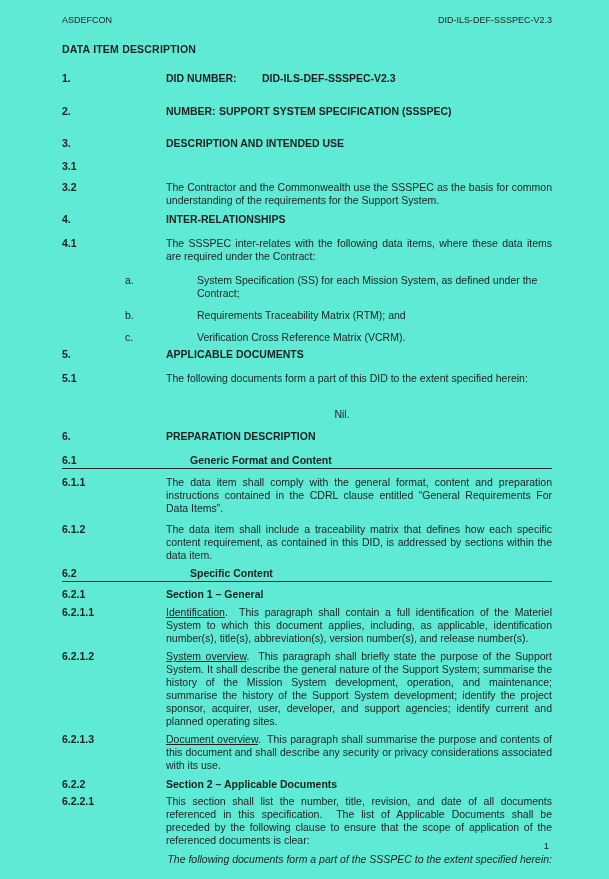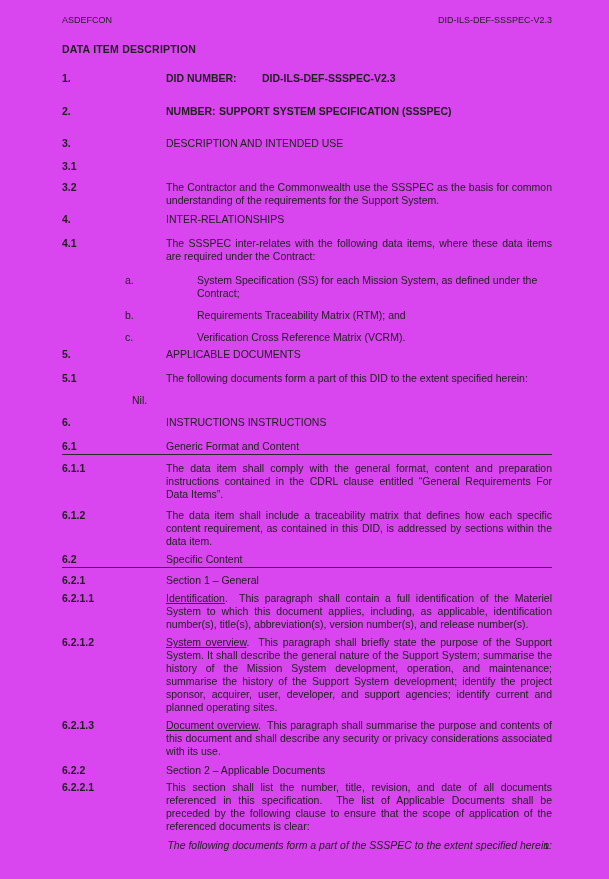--- a/index.html
+++ b/index.html
@@ -1,41 +1,41 @@
 <!DOCTYPE html>
 <html><head>
 <meta charset="utf-8">
 <style>
   html,body{margin:0;padding:0;background:#e9e9e9;}
   .page{
     position:relative;
     width:609px;height:879px;
-    background:#d946ef;
+    background:#5eead4;
     font-family:"Liberation Sans","DejaVu Sans",sans-serif;
     font-size:10.5px;
     line-height:13px;
     color:#1f1f1f;
     margin:0 auto;
     overflow:hidden;
   }
   .content{position:absolute;left:62px;top:0;width:490px;}
   .hdr{display:flex;justify-content:space-between;font-size:9px;margin-top:14px;}
   .doc-title{font-weight:bold;margin-top:16px;letter-spacing:.2px;}
   .row{display:flex;align-items:flex-start;}
   .num{width:60px;flex:none;font-weight:bold;}
   .body{flex:1;text-align:justify;padding-left:44px;}
   .bold{font-weight:bold;}
-  .hd .body{font-weight:normal;text-align:left;}
-  .ruled{border-bottom:1px solid #2a2a2a;padding-bottom:1px;}
+  .hd .body{font-weight:bold;text-align:left;}
+  .ruled{border-bottom:1px solid #2a2a2a;padding-bottom:1px;gap:24px;}
   .lbl1{display:inline-block;width:96px;}
   .lbl2{display:inline-block;width:53px;}
   .list .num{font-weight:normal;}
   .letter{width:28px;flex:none;padding-left:3px;}
   .list .body{text-align:left;}
-  .nil .body{padding-left:10px;text-align:left;}
+  .nil .body{padding-left:10px;text-align:center;margin-top:14px;}
   .quote .body{padding-left:33px;font-style:italic;text-align:right;}
   .u{text-decoration:underline;}
   .pagenum{position:absolute;top:839px;right:60px;font-size:9.5px;}
   .mt4{margin-top:4px}.mt5{margin-top:5px}.mt6{margin-top:6px}.mt7{margin-top:7px}
   .mt8{margin-top:8px}.mt9{margin-top:9px}.mt10{margin-top:10px}.mt11{margin-top:11px}
   .mt16{margin-top:16px}.mt19{margin-top:19px}.mt20{margin-top:20px}
 </style>
 </head>
 <body>
 
@@ -111,21 +111,21 @@
       <span class="body">The following documents form a part of this DID to the extent specified herein:</span>
     </div>
 
     <div class="row nil mt9">
       <span class="num"></span>
       <span class="body">Nil.</span>
     </div>
 
     <div class="row hd mt9">
       <span class="num">6.</span>
-      <span class="body">INSTRUCTIONS INSTRUCTIONS</span>
+      <span class="body">PREPARATION DESCRIPTION</span>
     </div>
 
     <div class="row hd ruled mt11">
       <span class="num">6.1</span>
       <span class="body">Generic Format and Content</span>
     </div>
 
     <div class="row mt7">
       <span class="num">6.1.1</span>
       <span class="body">The data item shall comply with the general format, content and preparation instructions contained in the CDRL clause entitled “General Requirements For Data Items”.</span>

